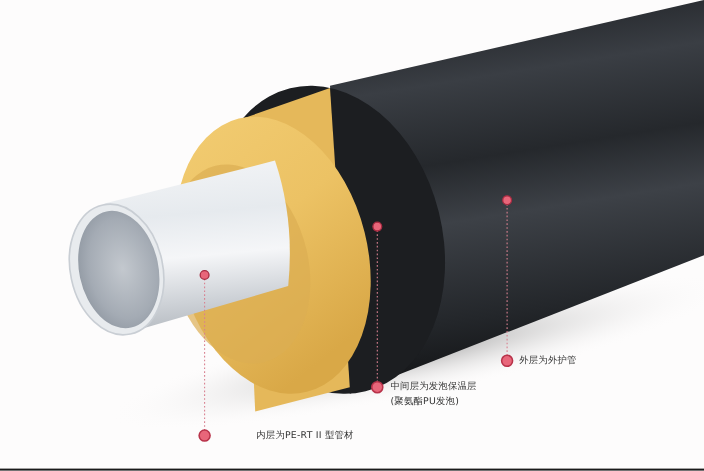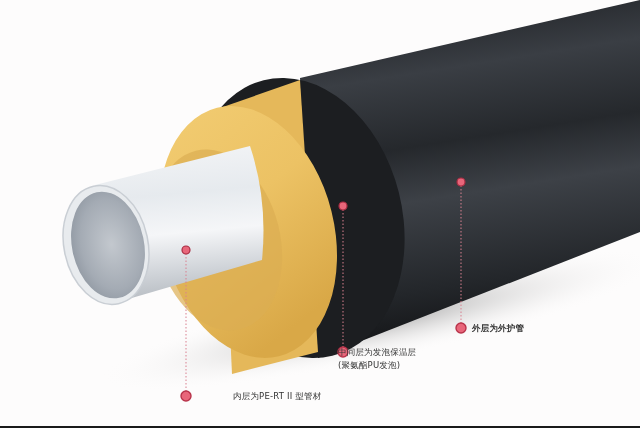--- a/index.html
+++ b/index.html
@@ -85,22 +85,22 @@
 
   <circle cx="186" cy="396" r="5" fill="#e8667a" stroke="#b8334a" stroke-width="1.4"></circle>
   <circle cx="343" cy="352" r="5" fill="#e8667a" stroke="#b8334a" stroke-width="1.4"></circle>
   <circle cx="461" cy="328" r="5" fill="#e8667a" stroke="#b8334a" stroke-width="1.4"></circle>
 </svg>
 
 <div class="label" style="left:197px; top:390px;margin-left:36px;">
   <span>内层为PE-RT II 型管材</span>
 </div>
 
-<div class="label" style="left:338px; top:346px;">
+<div class="label" style="left:355px; top:346px;">
   <span>中间层为发泡保温层</span>
   <span>(聚氨酯PU发泡)</span>
 </div>
 
-<div class="label" style="left:472px; top:322px;font-weight:bold;">
+<div class="label" style="left:472px; top:322px;">
   <span>外层为外护管</span>
 </div>
 
 <div class="bottom-rule"></div>
 
 </body></html>

